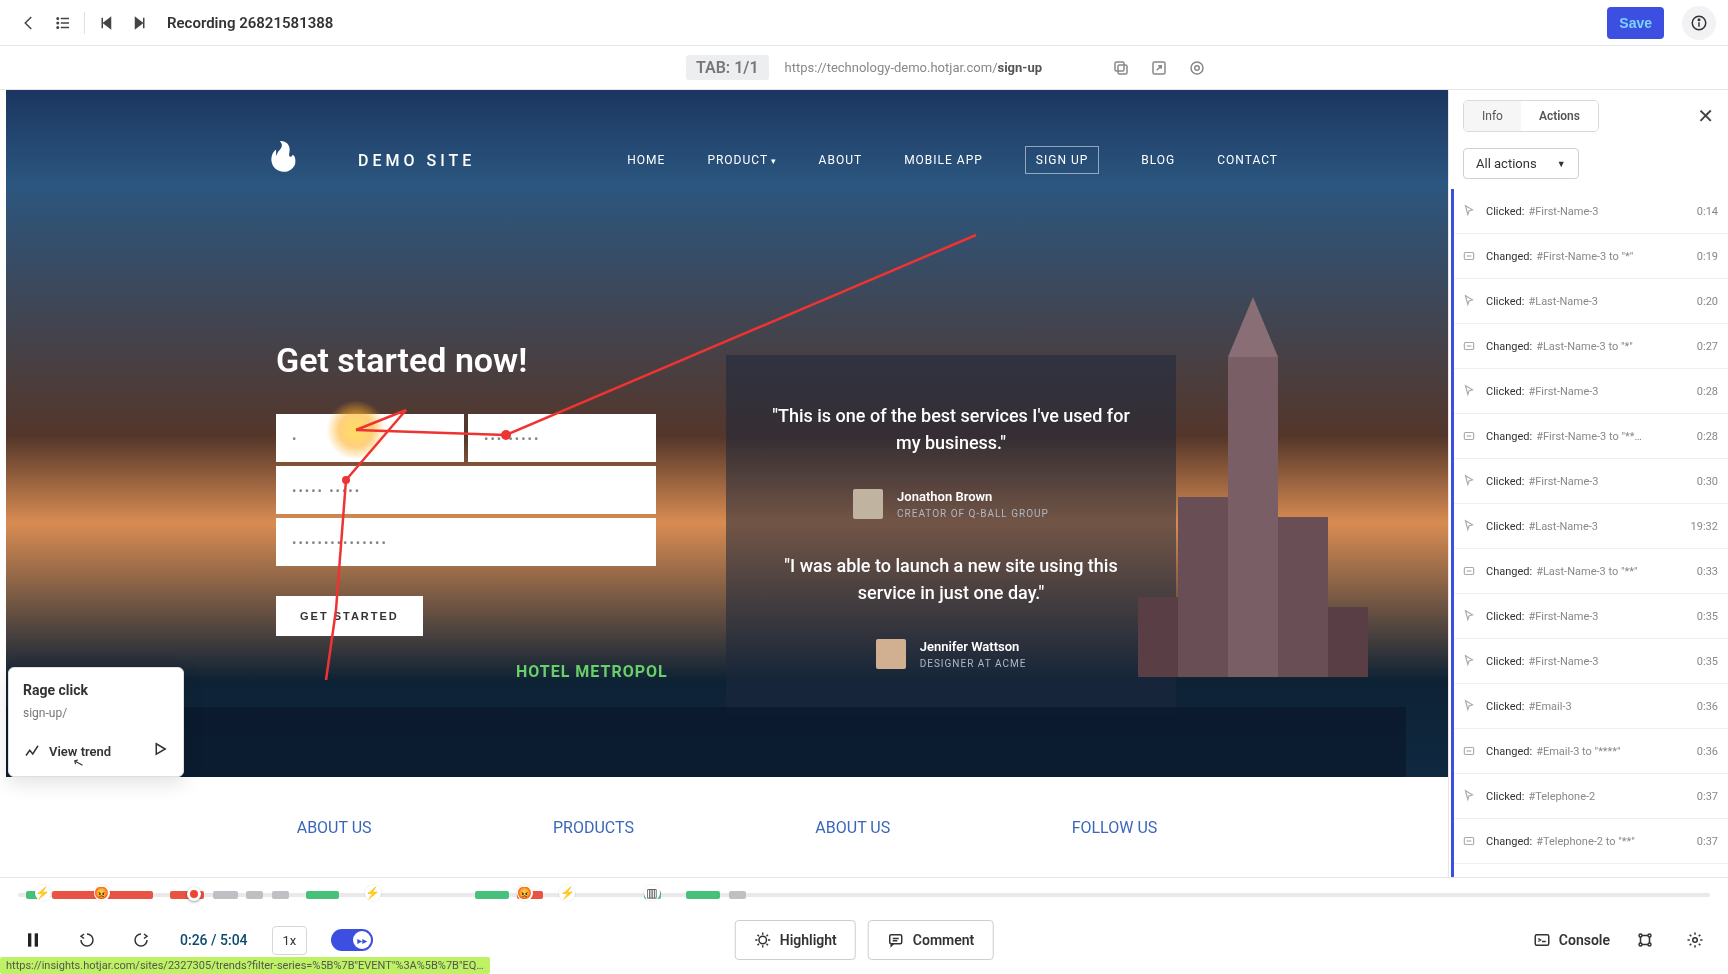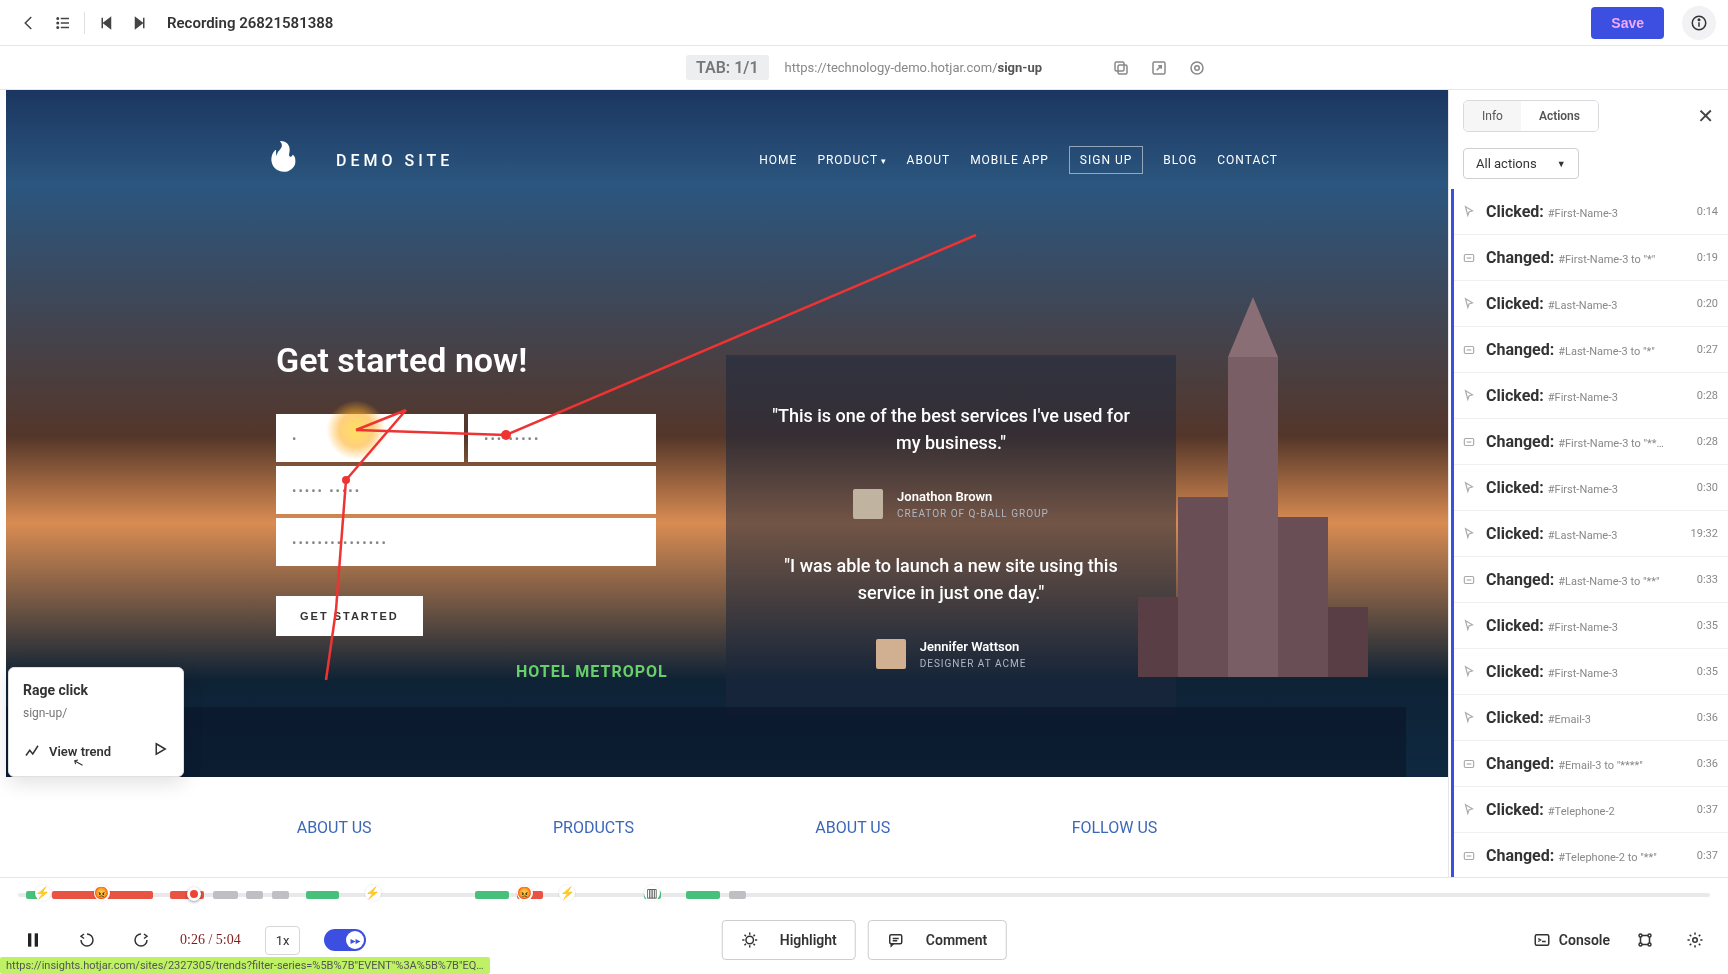--- a/index.html
+++ b/index.html
@@ -5,36 +5,36 @@
   * { box-sizing: border-box; margin: 0; padding: 0; }
   html, body { width: 1728px; height: 974px; font-family: -apple-system, BlinkMacSystemFont, "Segoe UI", Roboto, Arial, sans-serif; background: #fff; color: #333; overflow: hidden; }
 
   
   .topbar { height: 46px; display: flex; align-items: center; padding: 0 12px; border-bottom: 1px solid #e6e6e6; gap: 8px; }
   .top-left { display: flex; align-items: center; }
   .icon-btn { width: 34px; height: 34px; display: inline-flex; align-items: center; justify-content: center; border-radius: 4px; cursor: pointer; color: #444; }
   .divider-v { width:1px; height:22px; background:#e0e0e0; margin:0 4px; }
   .rec-title { font-size: 15px; font-weight: 600; margin-left: 10px; }
   .top-spacer { flex:1; }
-  .save-btn { background:#3c4fe0; color:#f0abfc; border:none; padding:8px 20px; border-radius:4px; font-size:14px; font-weight:600; cursor:pointer; }
+  .save-btn { background:#3c4fe0; color:#7dd3fc; border:none; padding:8px 12px; border-radius:4px; font-size:14px; font-weight:600; cursor:pointer; }
   .info-btn { width:34px; height:34px; background:#f2f2f4; border-radius:50%; display:inline-flex; align-items:center; justify-content:center; color:#333; cursor:pointer; margin-left:10px; }
 
   
   .urlbar { height: 44px; display:flex; align-items:center; justify-content:center; border-bottom:1px solid #e6e6e6; font-size:13px; color:#888; position:relative; }
   .url-inner { display:flex; align-items:center; gap:16px; }
   .tab-pill { background:#eceef0; border-radius:3px; padding:3px 10px; font-size:16px; color:#777; font-weight:600; }
   .url-text b { color:#555; font-weight:700; }
   .url-actions { position:absolute; right:520px; display:flex; gap:16px; }
   .url-actions .ico { width:22px; height:22px; display:inline-flex; align-items:center; justify-content:center; color:#888; cursor:pointer; }
 
   
   .main { display:flex; height: calc(100% - 46px - 44px - 97px); }
   .viewport { flex:1; position:relative; background:#fff; overflow:hidden; }
   .recording-canvas { position:absolute; left:6px; top:0; right:0; bottom:0; background:linear-gradient(to bottom,#1b3660 0%,#2b567f 12%,#54362a 44%,#d98c52 55%,#0e2235 75%,#0f304c 100%); color:#fff; overflow:hidden; }
-  .site-nav { position:absolute; top:50px; left:260px; right:170px; display:flex; align-items:center; gap:20px; font-size:12px; letter-spacing:1px; }
+  .site-nav { position:absolute; top:50px; left:260px; right:170px; display:flex; align-items:center; gap:42px; font-size:12px; letter-spacing:1px; }
   .site-nav .flame { width:40px; height:40px; display:inline-block; position:relative; }
   .site-nav .flame::before { content:"🔥"; font-size:28px; filter:grayscale(1) brightness(3); position:absolute; left:0; top:0; }
   .site-nav .brand { font-size:16px; letter-spacing:4px; font-weight:500; margin-left:10px; margin-right:auto; }
   .site-nav a { color:#fff; text-decoration:none; cursor:pointer; }
   .site-nav a.signup { border:1px solid rgba(255,255,255,.5); padding:6px 10px; }
   .site-nav .caret { font-size:9px; margin-left:3px; }
 
   .hero-left { position:absolute; top:250px; left:270px; width:420px; }
   .hero-left h1 { font-size:34px; font-weight:600; margin-bottom:34px; }
   .form-field { background:#fff; color:#888; width:380px; height:48px; border:none; padding:0 16px; font-size:13px; display:flex; align-items:center; letter-spacing:2px; }
@@ -72,46 +72,46 @@
   .tab-group div:not(.active) { background:#f6f6f7; }
   .close-side { font-size:20px; color:#444; cursor:pointer; }
   .filter-row { padding:6px 14px 10px; }
   .filter-select { border:1px solid #d0d0d4; border-radius:4px; padding:7px 12px; display:inline-flex; align-items:center; gap:20px; font-size:13px; cursor:pointer; }
   .filter-select .arw { font-size:9px; }
 
   .actions-list { flex:1; overflow:auto; border-left:3px solid #3c4fe0; margin-left:2px; }
   .action-row { display:flex; align-items:center; padding:13px 10px 13px 6px; border-bottom:1px solid #f0f0f0; gap:8px; cursor:pointer; }
   .act-ico { width:18px; height:18px; display:inline-flex; align-items:center; justify-content:center; color:#aaa; flex-shrink:0; font-size:12px; }
   .act-body { flex:1; min-width:0; }
-  .act-label { font-weight:700; color:#333; display:inline; font-size:16px; }
+  .act-label { font-weight:400; color:#333; display:inline; font-size:11px; }
   .act-target { color:#888; font-size:11px; display:inline; margin-left:4px; overflow:hidden; text-overflow:ellipsis; white-space:nowrap; }
   .act-time { color:#888; font-size:11px; margin-left:auto; flex-shrink:0; }
 
   
   .bottombar { height:97px; border-top:1px solid #e6e6e6; position:relative; }
   .status-url { position:absolute; bottom:0; left:0; background:#bef264; color:#555; font-size:11px; padding:2px 6px; border-radius:2px; max-width:570px; white-space:nowrap; overflow:hidden; text-overflow:ellipsis; }
 
   
   .timeline-wrap { position:absolute; top:8px; left:18px; right:18px; height:18px; display:flex; align-items:center; }
   .timeline-track { flex:1; height:4px; background:#e9e9eb; border-radius:2px; position:relative; }
   .seg { position:absolute; top:-2px; height:8px; border-radius:2px; }
   .seg.red { background:#e85343; }
   .seg.green { background:#46c07b; }
   .seg.gray { background:#c0c0c4; }
   .marker { position:absolute; top:-8px; width:16px; height:16px; display:flex; align-items:center; justify-content:center; font-size:12px; background:#fff; border-radius:50%; box-shadow:0 0 0 1px rgba(0,0,0,.05); }
   .playhead { position:absolute; top:-6px; width:14px; height:14px; border-radius:50%; background:#e43; border:3px solid #fff; box-shadow:0 1px 3px rgba(0,0,0,.4); z-index:3; }
 
   .controls-row { position:absolute; top:34px; left:0; right:0; height:56px; display:flex; align-items:center; padding:0 18px; gap:24px; }
   .ctrl-btn { width:30px; height:30px; display:inline-flex; align-items:center; justify-content:center; cursor:pointer; color:#333; }
-  .timecode { font-size:14px; font-weight:500; color:#7f1d1d;font-family:Liberation Serif, serif; }
+  .timecode { font-size:14px; font-weight:500; color:#0c4a6e; }
   .speed { border:1px solid #d6d6da; border-radius:4px; padding:6px 10px; font-size:13px; cursor:pointer; }
   .toggle { width:42px; height:22px; background:#3c4fe0; border-radius:11px; position:relative; cursor:pointer; }
   .toggle .knob { position:absolute; right:2px; top:2px; width:18px; height:18px; background:#fff; border-radius:50%; display:flex; align-items:center; justify-content:center; color:#3c4fe0; font-size:10px; }
   .center-buttons { position:absolute; left:50%; transform:translateX(-50%); display:flex; gap:12px; }
-  .outline-btn { border:1px solid #ccccd1; border-radius:4px; padding:10px 18px; font-size:14px; font-weight:600; display:inline-flex; align-items:center; gap:21px; cursor:pointer; color:#333; background:#fff; }
+  .outline-btn { border:1px solid #ccccd1; border-radius:4px; padding:10px 18px; font-size:14px; font-weight:600; display:inline-flex; align-items:center; gap:8px; cursor:pointer; color:#333; background:#fff; }
   .right-controls { margin-left:auto; display:flex; align-items:center; gap:20px; }
   .console-btn { display:inline-flex; align-items:center; gap:8px; font-size:14px; font-weight:600; cursor:pointer; }
 
   
   .popover { position:absolute; left:8px; bottom:100px; width:176px; background:#fff; border:1px solid #e0e0e0; border-radius:6px; box-shadow:0 6px 20px rgba(0,0,0,.12); padding:14px; z-index:50; }
   .popover h4 { font-size:14px; font-weight:700; margin-bottom:8px; }
   .popover .path { font-size:12px; color:#777; margin-bottom:20px; }
   .popover .row { display:flex; align-items:center; justify-content:space-between; }
   .trend-link { display:inline-flex; align-items:center; gap:8px; font-size:13px; font-weight:600; color:#333; cursor:pointer; }
   .mini-cursor { position:absolute; left:64px; bottom:6px; font-size:13px; transform:rotate(-15deg); }

